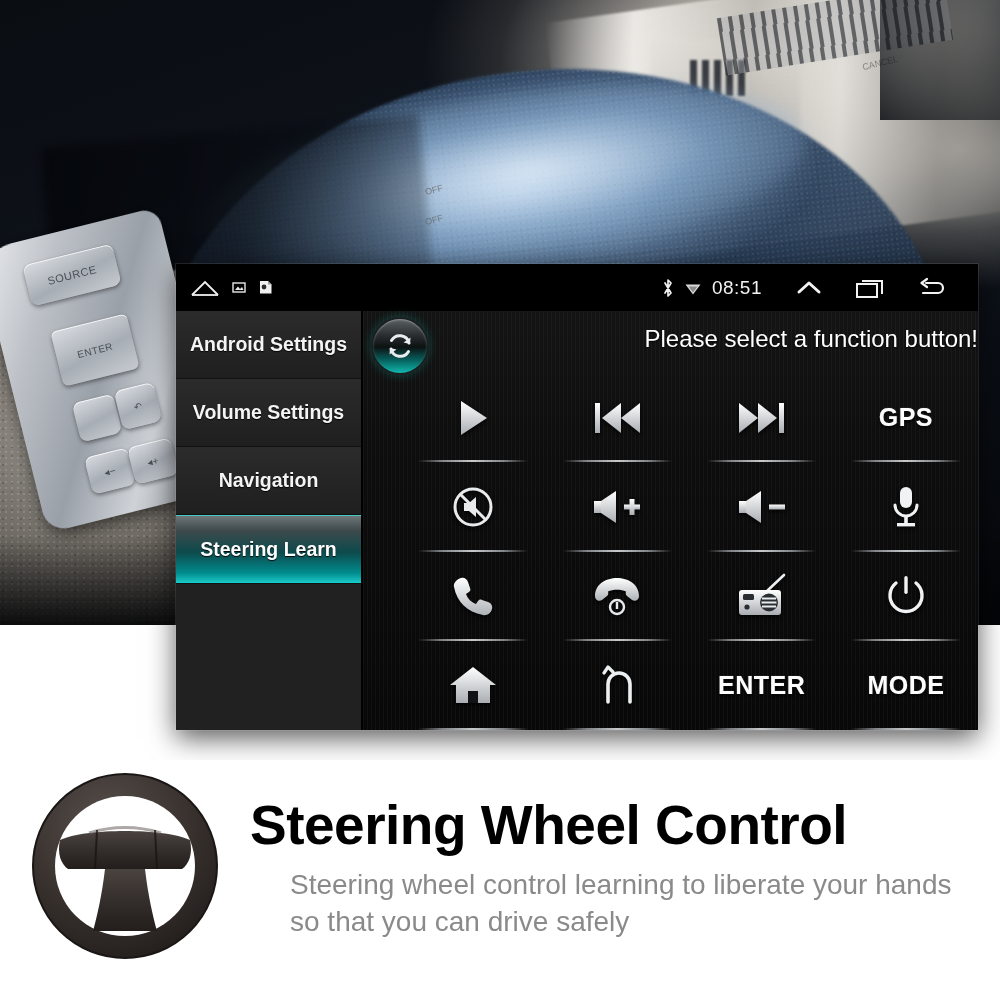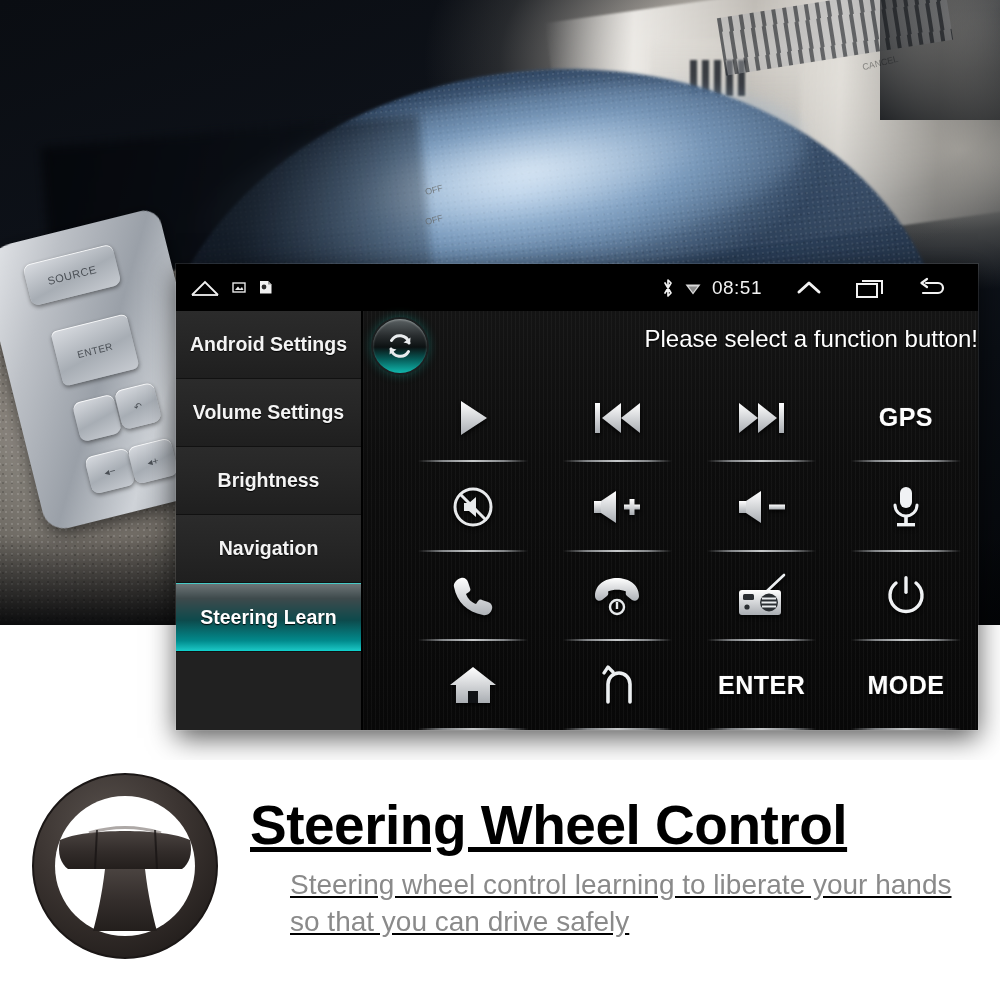--- a/index.html
+++ b/index.html
@@ -204,21 +204,21 @@
   }
   .cell .glyph { filter: drop-shadow(0 2px 2px rgba(0,0,0,.85)); display:flex; align-items:center; justify-content:center;}
   .cell .txt {
     font-size: 25px; font-weight: bold; letter-spacing: .5px; color: #fdfdfd;
     text-shadow: 0 2px 3px rgba(0,0,0,.9), 0 0 1px rgba(255,255,255,.5);
   }
 
   
   .bottom {
     position: absolute; left: 0; top: 760px; width: 1000px; height: 240px; background: #fff;
-    display: flex; align-items: flex-start; text-decoration: underline;
+    display: flex; align-items: flex-start;
   }
   .wheel-logo { width: 250px; display: flex; align-items: center; justify-content: center; padding-top: 8px; }
   .brand { flex: 1; padding-top: 38px; padding-right: 18px; }
   .brand h1 {
     font-size: 55px; font-weight: bold; color: #000; letter-spacing: -.5px;
     line-height: 1.0; margin-bottom: 14px;
     font-family: "Liberation Sans", sans-serif;
   }
   .brand p {
     font-size: 28px; color: #8a8a8a; line-height: 1.32; max-width: 680px;
@@ -316,21 +316,20 @@
           </svg>
         </span>
       </div>
     </div>
 
     <div class="body">
 
       <div class="sidebar">
         <div class="side-item">Android Settings</div>
         <div class="side-item">Volume Settings</div>
-        <div class="side-item">Brightness</div>
         <div class="side-item">Navigation</div>
         <div class="side-item active">Steering Learn</div>
         <div class="side-rest"></div>
       </div>
 
       <div class="main">
         <div class="main-header">
           <div class="reset-btn">
             <svg width="34" height="34" viewBox="0 0 34 34">
               <path d="M26 14 A9.5 9.5 0 0 0 8.5 11.5" fill="none" stroke="#e9ecee" stroke-width="3" stroke-linecap="round"></path>

